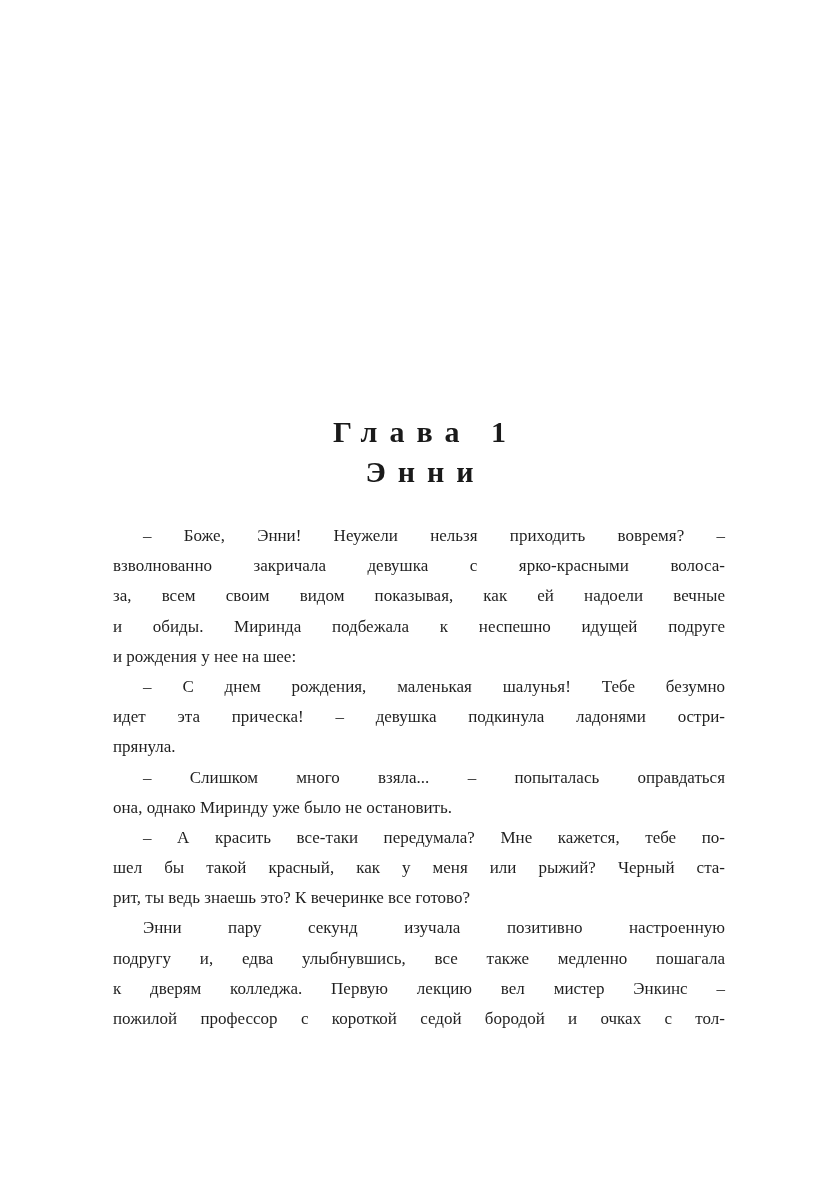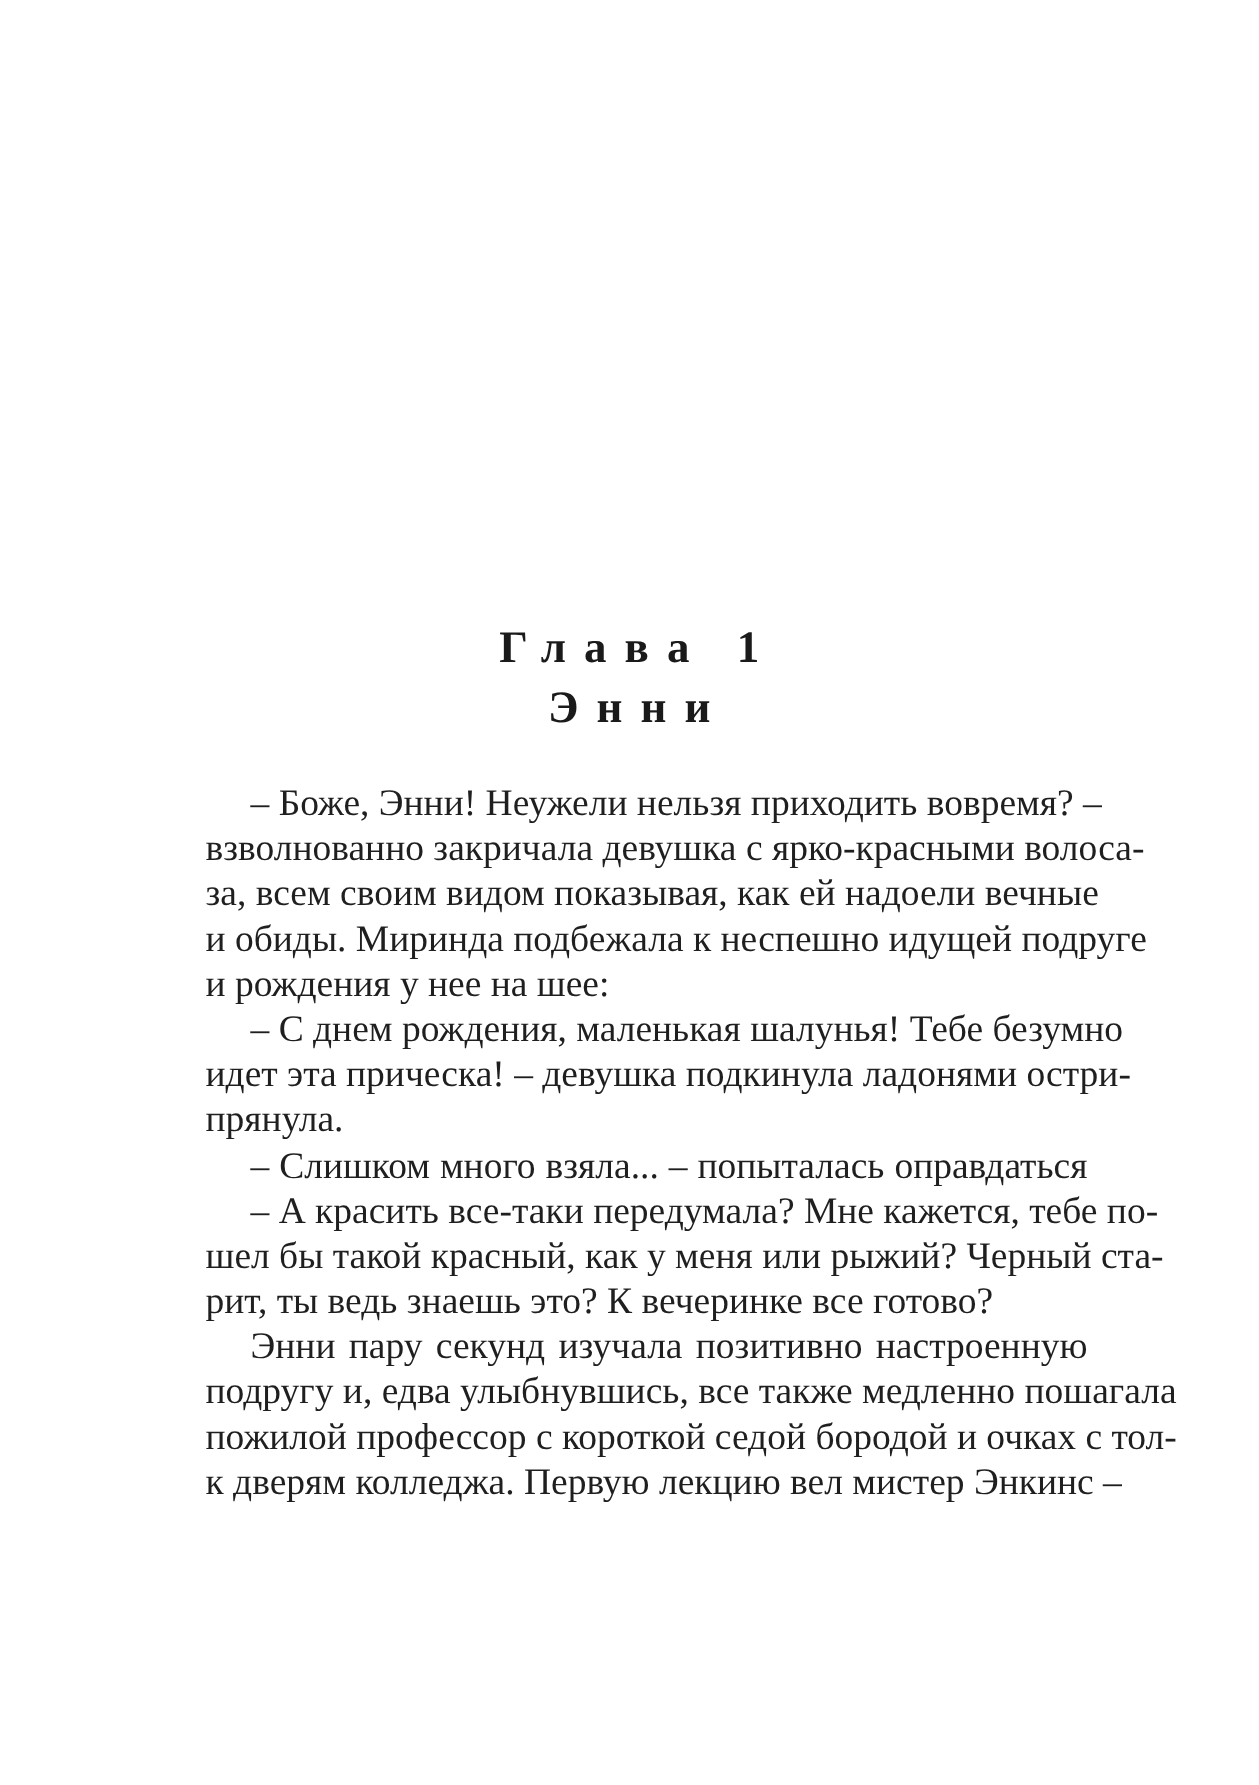--- a/index.html
+++ b/index.html
@@ -47,25 +47,24 @@
   .body-text {
     position: absolute;
     left: 113px;
     top: 521px;
     width: 612px;
   }
   .line {
     display: block;
     height: 30.2px;
     line-height: 30.2px;
-    font-size: 25px;
+    font-size: 17px;
     white-space: nowrap;
     text-align: justify;
     text-align-last: justify;
-    margin-left: 24px;
   }
   .line.indent {
     padding-left: 30px;
   }
   .line.last {
     text-align-last: left;
   }
 </style>
 </head>
 <body>
@@ -77,21 +76,22 @@
   <div class="body-text" id="body-text">
     <span class="line indent">– Боже, Энни! Неужели нельзя приходить вовремя? –</span>
     <span class="line">взволнованно закричала девушка с ярко-красными волоса-</span>
     <span class="line">за, всем своим видом показывая, как ей надоели вечные</span>
     <span class="line">и обиды. Миринда подбежала к неспешно идущей подруге</span>
     <span class="line last">и рождения у нее на шее:</span>
     <span class="line indent">– С днем рождения, маленькая шалунья! Тебе безумно</span>
     <span class="line">идет эта прическа! – девушка подкинула ладонями остри-</span>
     <span class="line last">прянула.</span>
     <span class="line indent">– Слишком много взяла... – попыталась оправдаться</span>
+    <span class="line last">она, однако Миринду уже было не остановить.</span>
     <span class="line indent">– А красить все-таки передумала? Мне кажется, тебе по-</span>
     <span class="line">шел бы такой красный, как у меня или рыжий? Черный ста-</span>
     <span class="line last">рит, ты ведь знаешь это? К вечеринке все готово?</span>
     <span class="line indent">Энни пару секунд изучала позитивно настроенную</span>
     <span class="line">подругу и, едва улыбнувшись, все также медленно пошагала</span>
+    <span class="line">к дверям колледжа. Первую лекцию вел мистер Энкинс –</span>
     <span class="line">пожилой профессор с короткой седой бородой и очках с тол-</span>
-    <span class="line">к дверям колледжа. Первую лекцию вел мистер Энкинс –</span>
   </div>
 </div>
 
 </body></html>

